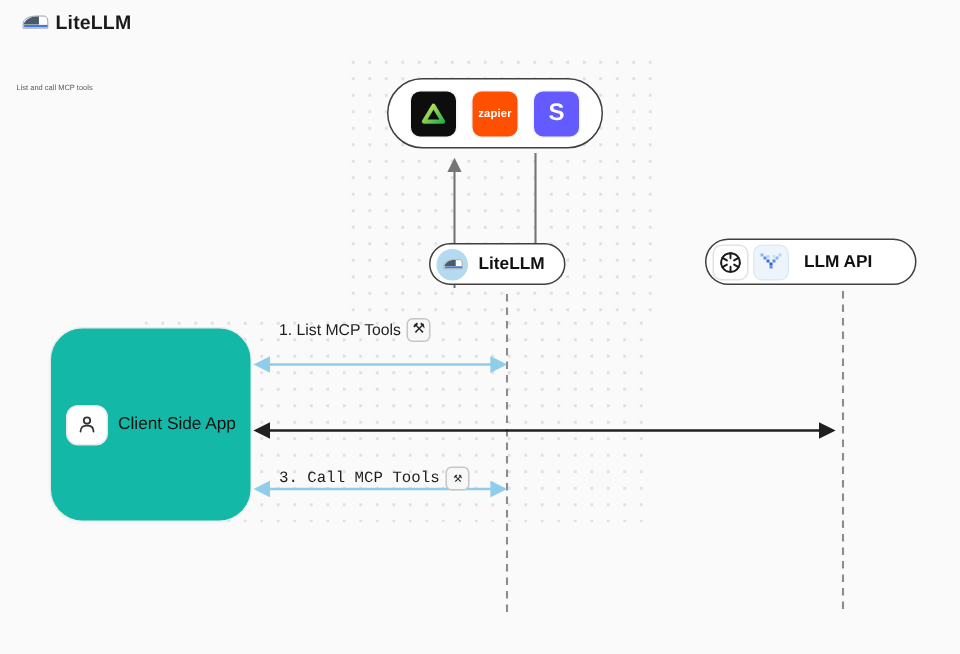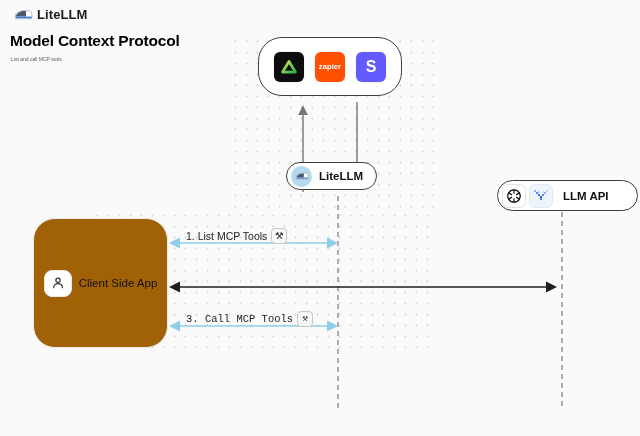--- a/index.html
+++ b/index.html
@@ -14,46 +14,46 @@
 
   
   .brand{position:absolute;left:14px;top:7px;display:flex;align-items:center;gap:4px;}
   .brand-logo{width:19px;height:15px;display:block;}
   .brand-name{font-size:13px;font-weight:700;color:#1b1b1b;letter-spacing:.1px;}
   .page-title{position:absolute;left:10px;top:32px;font-size:15.5px;font-weight:700;color:#000;letter-spacing:-.2px;}
   .page-subtitle{position:absolute;left:11px;top:56px;font-size:5px;color:#5a5a5a;}
 
   
   .mcp-label{position:absolute;left:281px;top:37px;width:100px;text-align:center;font-size:11px;font-weight:600;color:#141414;}
-  .mcp-pill{position:absolute;left:258px;top:37px;width:144px;height:59px;border:1.4px solid #3f3f3f;border-radius:24px;background:#fff;display:flex;align-items:center;justify-content:center;gap:11px;box-sizing:border-box;}
+  .mcp-pill{position:absolute;left:258px;top:52px;width:144px;height:47px;border:1.4px solid #3f3f3f;border-radius:24px;background:#fff;display:flex;align-items:center;justify-content:center;gap:11px;box-sizing:border-box;}
   .tool-sq{width:30px;height:30px;border-radius:6px;display:flex;align-items:center;justify-content:center;box-shadow:0 0 0 1px rgba(0,0,0,.04);}
   .tool-dark{background:#0d0d0d;}
   .tool-zapier{background:#ff4f00;}
   .zapier-word{color:#fff;font-size:7.5px;font-weight:700;letter-spacing:.1px;}
   .tool-stripe{background:#635bff;}
   .stripe-letter{color:#fff;font-size:16px;font-weight:700;}
 
   
   .node{position:absolute;background:#fff;border:1.4px solid #3f3f3f;display:flex;align-items:center;box-sizing:border-box;}
   .node-litellm{left:286px;top:162px;width:91px;height:28px;border-radius:14px;padding-left:4px;}
   .litellm-circle{width:21px;height:21px;border-radius:50%;background:#b5d9ee;display:flex;align-items:center;justify-content:center;flex:0 0 auto;}
   .node-label{font-size:11.5px;font-weight:600;color:#111;margin-left:7px;white-space:nowrap;}
-  .node-llmapi{left:497px;top:159px;width:141px;height:31px;border-radius:16px;padding-left:4px;gap:3px;margin-top:21px;}
+  .node-llmapi{left:470px;top:159px;width:141px;height:31px;border-radius:16px;padding-left:4px;gap:3px;}
   .provider-sq{width:24px;height:24px;border-radius:6px;display:flex;align-items:center;justify-content:center;box-sizing:border-box;flex:0 0 auto;}
   .provider-openai{background:#fff;border:1px solid #e2e2e2;}
   .provider-pixel{background:#eef4fc;border:1px solid #dfe9f6;}
 
   
-  .client-box{position:absolute;left:33px;top:218px;width:135px;height:130px;background:#a16207;border:1.5px solid #ebebeb;border-radius:22px;box-sizing:border-box;display:flex;align-items:center;justify-content:center;gap:7px;box-shadow:0 1px 2px rgba(0,0,0,.02);}
+  .client-box{position:absolute;left:33px;top:218px;width:135px;height:130px;background:#14b8a6;border:1.5px solid #ebebeb;border-radius:22px;box-sizing:border-box;display:flex;align-items:center;justify-content:center;gap:7px;box-shadow:0 1px 2px rgba(0,0,0,.02);}
   .client-icon-sq{width:28px;height:27px;border-radius:8px;background:#fff;border:1px solid #e8e8e8;display:flex;align-items:center;justify-content:center;box-sizing:border-box;}
   .client-label{font-size:11.5px;font-weight:500;color:#111;white-space:nowrap;}
 
   
   .seq-label{position:absolute;font-size:10.5px;font-weight:500;color:#1d1d1d;display:flex;align-items:center;gap:4px;white-space:nowrap;}
-  .seq-1{left:186px;top:228px;}
+  .seq-1{left:186px;top:212px;}
   .seq-2{left:186px;top:272px;color:#4f4f4f;}
   .seq-3{left:186px;top:311px;font-family:Liberation Mono, monospace;}
   .tool-badge{display:inline-flex;align-items:center;justify-content:center;width:14px;height:14px;border:1px solid #c6c6c6;border-radius:4px;background:#f7f7f7;font-size:9.5px;color:#222;line-height:1;}
 </style>
 </head>
 <body>
 
 <div class="canvas">
 
   <div class="dots dots-a"></div>
@@ -84,21 +84,20 @@
   </svg>
 
   <div class="brand">
     <svg class="brand-logo" viewBox="0 0 20 14">
       <path d="M1.5,11.5 L1.5,8.5 C1.5,4.8 6,3 11,3 L16.2,3 C17.8,3 18.8,4.6 18.8,6.6 L18.8,11.5 Z" fill="#fff" stroke="#98a1ab" stroke-width="0.7"></path>
       <path d="M1.8,9 C2.8,5.4 6.8,3.3 11,3.3 L12.6,3.3 L12.6,9 Z" fill="#4a5a6b"></path>
       <rect x="2.2" y="9.2" width="16.4" height="1.7" fill="#3d7bd6"></rect>
     </svg>
     <span class="brand-name">LiteLLM</span>
   </div>
-  <div class="page-title">Model Context Protocol</div>
   <div class="page-subtitle">List and call MCP tools</div>
 
   <div class="mcp-pill">
     <div class="tool-sq tool-dark">
       <svg width="22" height="22" viewBox="0 0 24 24">
         <defs>
           <linearGradient id="trigrad" x1="0" y1="0" x2="1" y2="1">
             <stop offset="0" stop-color="#d9e85a"></stop>
             <stop offset="1" stop-color="#27b24a"></stop>
           </linearGradient>

